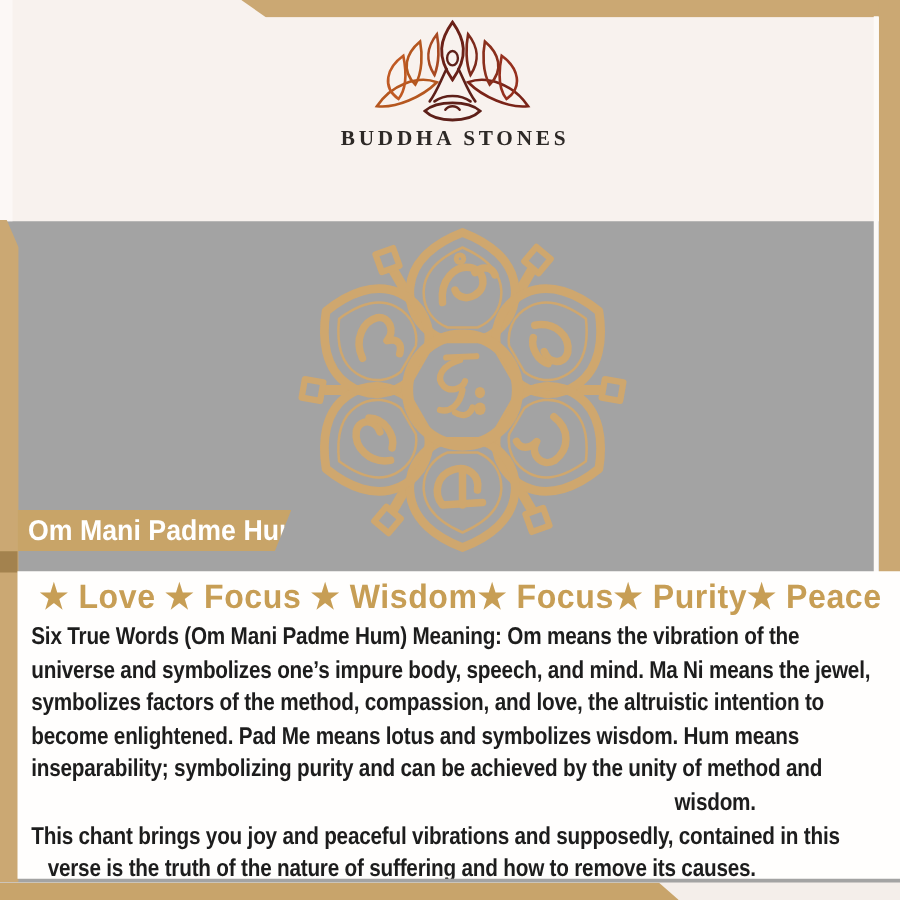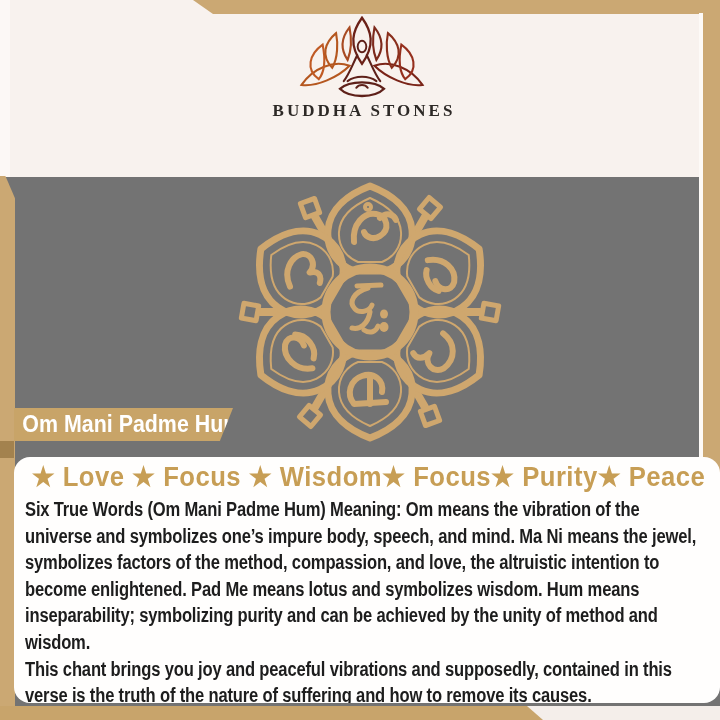--- a/index.html
+++ b/index.html
@@ -1,18 +1,18 @@
 <!DOCTYPE html>
 <html><head>
 <meta charset="utf-8">
 <style>
   html,body{margin:0;padding:0;}
   .stage{
     position:relative;width:720px;height:720px;overflow:hidden;
-    background:#737373;font-family:"Liberation Sans",sans-serif;
+    background:#a3a3a3;font-family:"Liberation Sans",sans-serif;
   }
   .abs{position:absolute;}
 
   
   .bg-top{left:0;top:0;width:720px;height:177px;background:#f8f2ee;}
   .bg-left-light{left:0;top:0;width:10px;height:177px;background:#fcf8f6;}
 
   
   .logo{left:287px;top:12px;width:150px;height:96px;}
   .brand{left:0;top:101px;width:728px;text-align:center;
@@ -41,24 +41,24 @@
 
   
   .ribbon{left:14px;top:408px;width:219px;height:33px;background:#c8a468;
     clip-path:polygon(0 0,100% 0,94% 100%,0 100%);}
   .ribbon .t{display:block;padding-left:9px;line-height:32px;font-size:23px;
     font-weight:bold;color:#ffffff;white-space:nowrap;
     transform:scaleX(.93);transform-origin:0 50%;}
   .ribbon-fold{left:0;top:441px;width:14px;height:17px;background:#a3824e;}
 
   
-  .panel{left:14px;top:457px;width:706px;height:246px;background:#fffefd;overflow:hidden;border-radius:16px;}
+  .panel{left:14px;top:457px;width:706px;height:246px;background:#fffefd;overflow:hidden;}
   .stars{margin-top:4px;text-align:center;font-size:27px;font-weight:bold;
     color:#c79e55;letter-spacing:.5px;transform:scaleX(.95);white-space:nowrap;}
-  .bodytext{margin:3px 13px 0 11px;}
+  .bodytext{margin:3px 13px 0 11px;text-align:right;}
   .bodytext .line{white-space:nowrap;font-size:19.5px;font-weight:bold;
     color:#1d1d1d;line-height:26.6px;letter-spacing:-.2px;
     transform:scaleX(.85);transform-origin:0 50%;}
 
   svg{display:block;}
 </style>
 </head>
 <body>
 
 <div class="stage">

